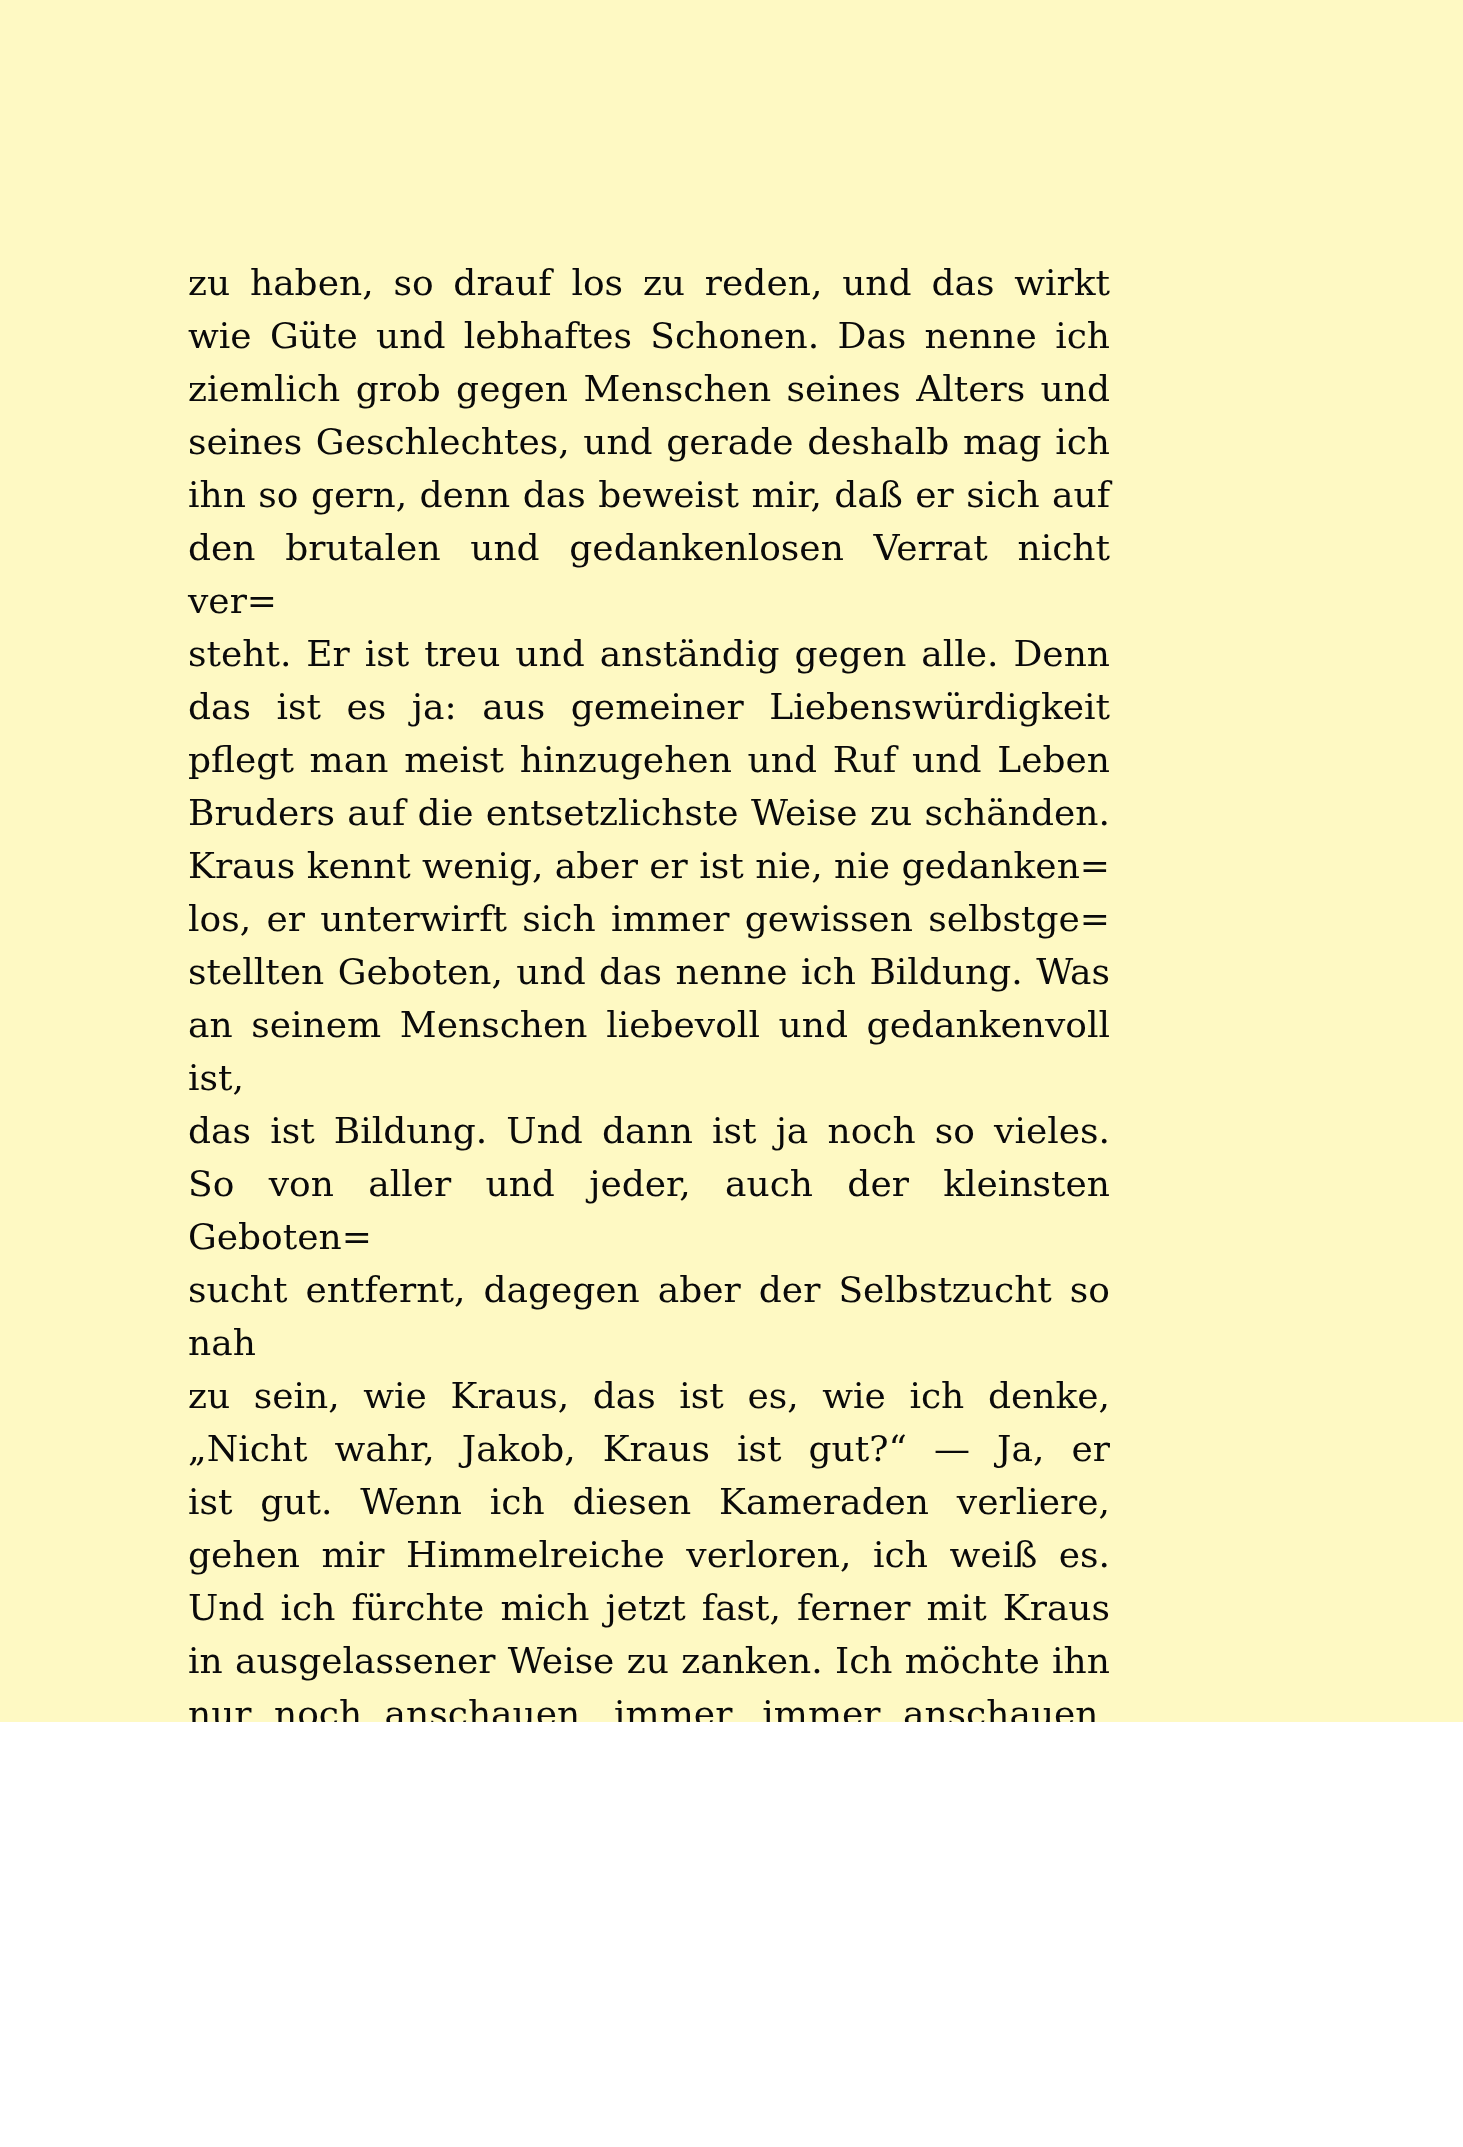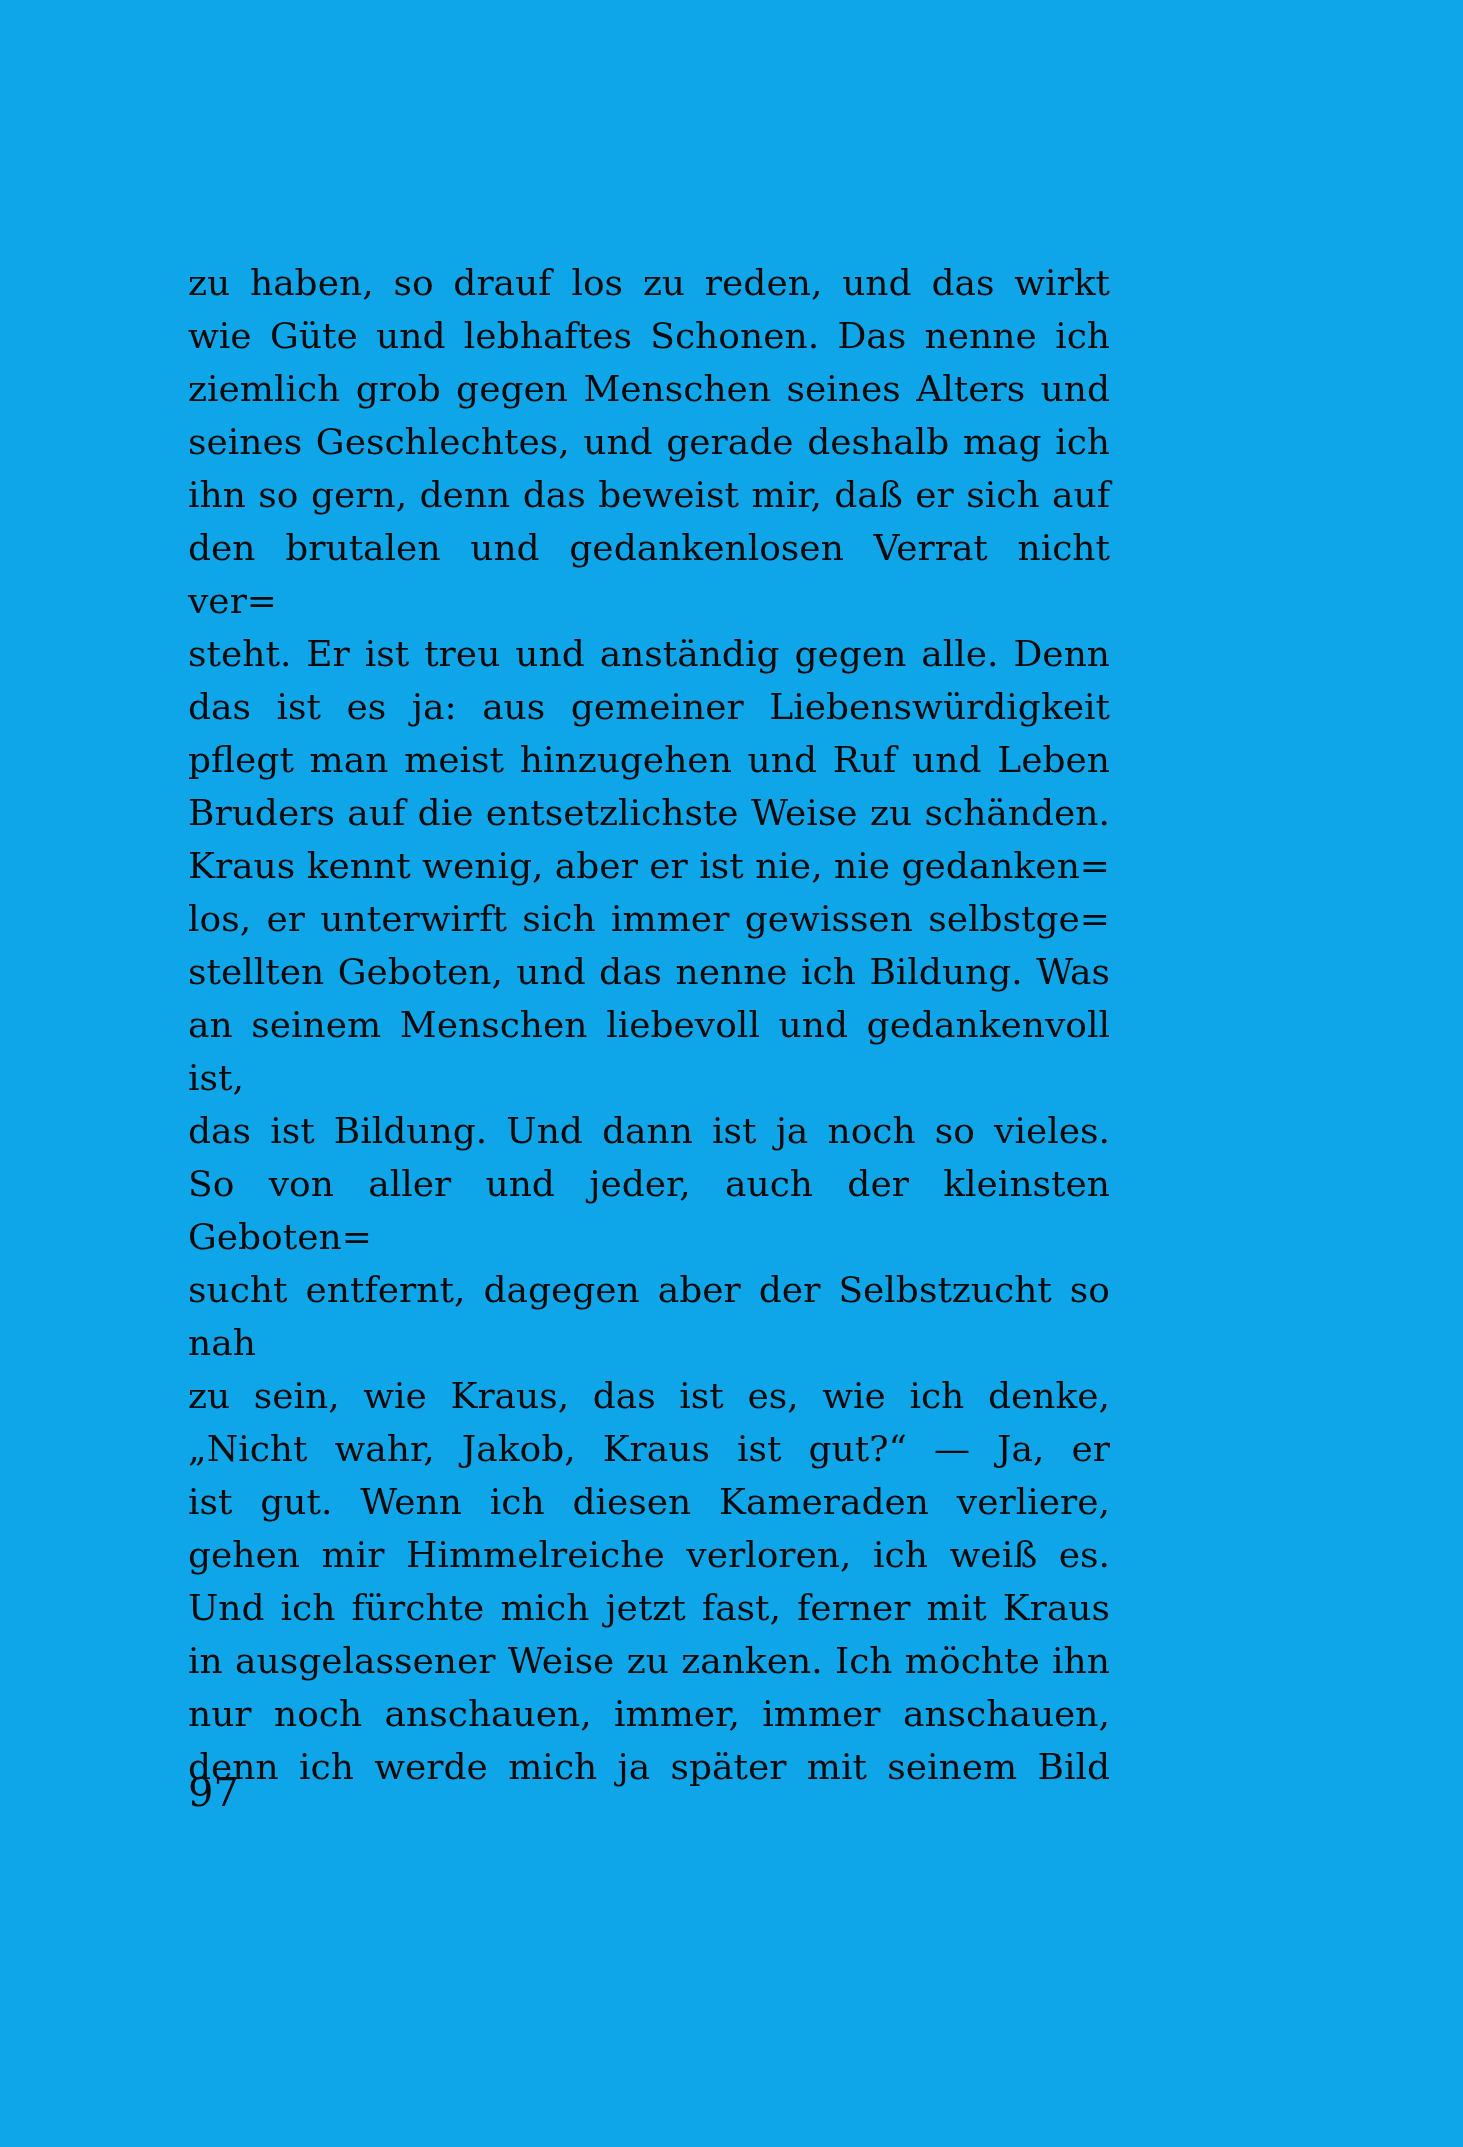--- a/index.html
+++ b/index.html
@@ -3,22 +3,22 @@
 <meta charset="utf-8">
 <style>
   html, body {
     margin: 0;
     padding: 0;
     background: #ffffff;
   }
   .page {
     position: relative;
     width: 1463px;
-    height: 2147px;
-    background: #0ea5e9;
+    height: 1722px;
+    background: #fef9c3;
     overflow: hidden;
     font-family: "DejaVu Serif", "Liberation Serif", serif;
     color: #000000;
   }
   .text-block {
     position: absolute;
     left: 188px;
     top: 256px;
     width: 922px;
   }

